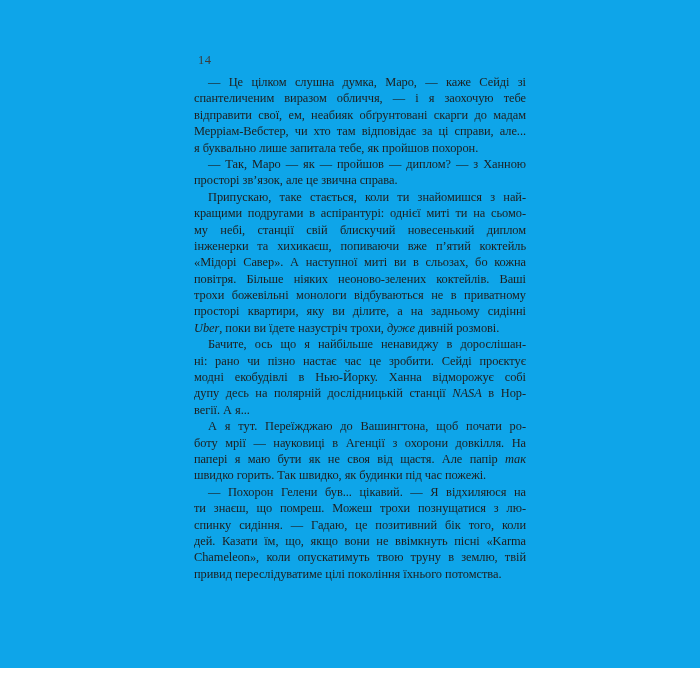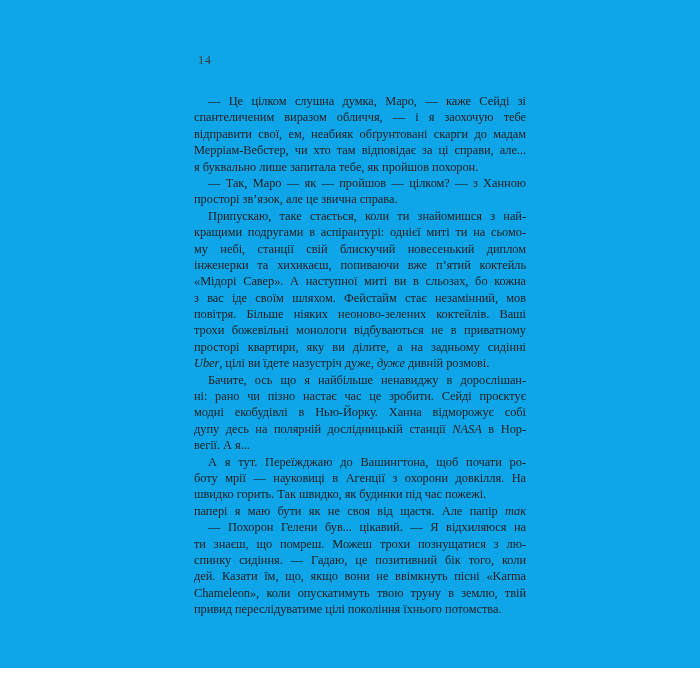--- a/index.html
+++ b/index.html
@@ -21,21 +21,21 @@
     position: absolute;
     left: 198px;
     top: 53px;
     font-size: 12.5px;
     letter-spacing: 0.5px;
     color: #3c3c3c;
   }
   .text-block {
     position: absolute;
     left: 194px;
-    top: 93px;
+    top: 74px;
     width: 332px;
     overflow: hidden;
   }
   .line {
     font-size: 12.4px;
     line-height: 16.4px;
     height: 16.4px;
     overflow: hidden;
     text-align: justify;
     text-align-last: justify;
@@ -58,41 +58,40 @@
 <body>
 
 <div class="page">
   <div class="folio">14</div>
   <div class="text-block">
       <div class="line indent"><span>— Це цілком слушна думка, Маро, — каже Сейді зі</span></div>
       <div class="line"><span>спантеличеним виразом обличчя, — і я заохочую тебе</span></div>
       <div class="line"><span>відправити свої, ем, неабияк обґрунтовані скарги до мадам</span></div>
       <div class="line"><span>Мерріам-Вебстер, чи хто там відповідає за ці справи, але...</span></div>
       <div class="line last"><span>я буквально лише запитала тебе, як пройшов похорон.</span></div>
-      <div class="line indent"><span>— Так, Маро — як — пройшов — цілком? — з Ханною</span></div>
+      <div class="line indent"><span>— Так, Маро — як — пройшов — диплом? — з Ханною</span></div>
       <div class="line last"><span>просторі зв’язок, але це звична справа.</span></div>
       <div class="line indent"><span>Припускаю, таке стається, коли ти знайомишся з най-</span></div>
       <div class="line"><span>кращими подругами в аспірантурі: однієї миті ти на сьомо-</span></div>
       <div class="line"><span>му небі, станції свій блискучий новесенький диплом</span></div>
       <div class="line"><span>інженерки та хихикаєш, попиваючи вже п’ятий коктейль</span></div>
       <div class="line"><span>«Мідорі Савер». А наступної миті ви в сльозах, бо кожна</span></div>
-      <div class="line"><span>з вас іде своїм шляхом. Фейстайм стає незамінний, мов</span></div>
       <div class="line"><span>повітря. Більше ніяких неоново-зелених коктейлів. Ваші</span></div>
       <div class="line"><span>трохи божевільні монологи відбуваються не в приватному</span></div>
       <div class="line"><span>просторі квартири, яку ви ділите, а на задньому сидінні</span></div>
-      <div class="line last"><em>Uber</em><span>, цілі ви їдете назустріч дуже, </span><em>дуже</em><span> дивній розмові.</span></div>
+      <div class="line last"><em>Uber</em><span>, поки ви їдете назустріч трохи, </span><em>дуже</em><span> дивній розмові.</span></div>
       <div class="line indent"><span>Бачите, ось що я найбільше ненавиджу в дорослішан-</span></div>
       <div class="line"><span>ні: рано чи пізно настає час це зробити. Сейді проєктує</span></div>
       <div class="line"><span>модні екобудівлі в Нью-Йорку. Ханна відморожує собі</span></div>
       <div class="line"><span>дупу десь на полярній дослідницькій станції </span><em>NASA</em><span> в Нор-</span></div>
       <div class="line last"><span>вегії. А я...</span></div>
       <div class="line indent"><span>А я тут. Переїжджаю до Вашингтона, щоб почати ро-</span></div>
       <div class="line"><span>боту мрії — науковиці в Агенції з охорони довкілля. На</span></div>
+      <div class="line"><span>папері я маю бути як не своя від щастя. Але папір </span><em>так</em></div>
       <div class="line last"><span>швидко горить. Так швидко, як будинки під час пожежі.</span></div>
-      <div class="line"><span>папері я маю бути як не своя від щастя. Але папір </span><em>так</em></div>
       <div class="line indent"><span>— Похорон Гелени був... цікавий. — Я відхиляюся на</span></div>
       <div class="line"><span>ти знаєш, що помреш. Можеш трохи познущатися з лю-</span></div>
       <div class="line"><span>спинку сидіння. — Гадаю, це позитивний бік того, коли</span></div>
       <div class="line"><span>дей. Казати їм, що, якщо вони не ввімкнуть пісні «Karma</span></div>
       <div class="line"><span>Chameleon», коли опускатимуть твою труну в землю, твій</span></div>
       <div class="line last"><span>привид переслідуватиме цілі покоління їхнього потомства.</span></div>
     </div>
 </div>
 
 </body></html>

